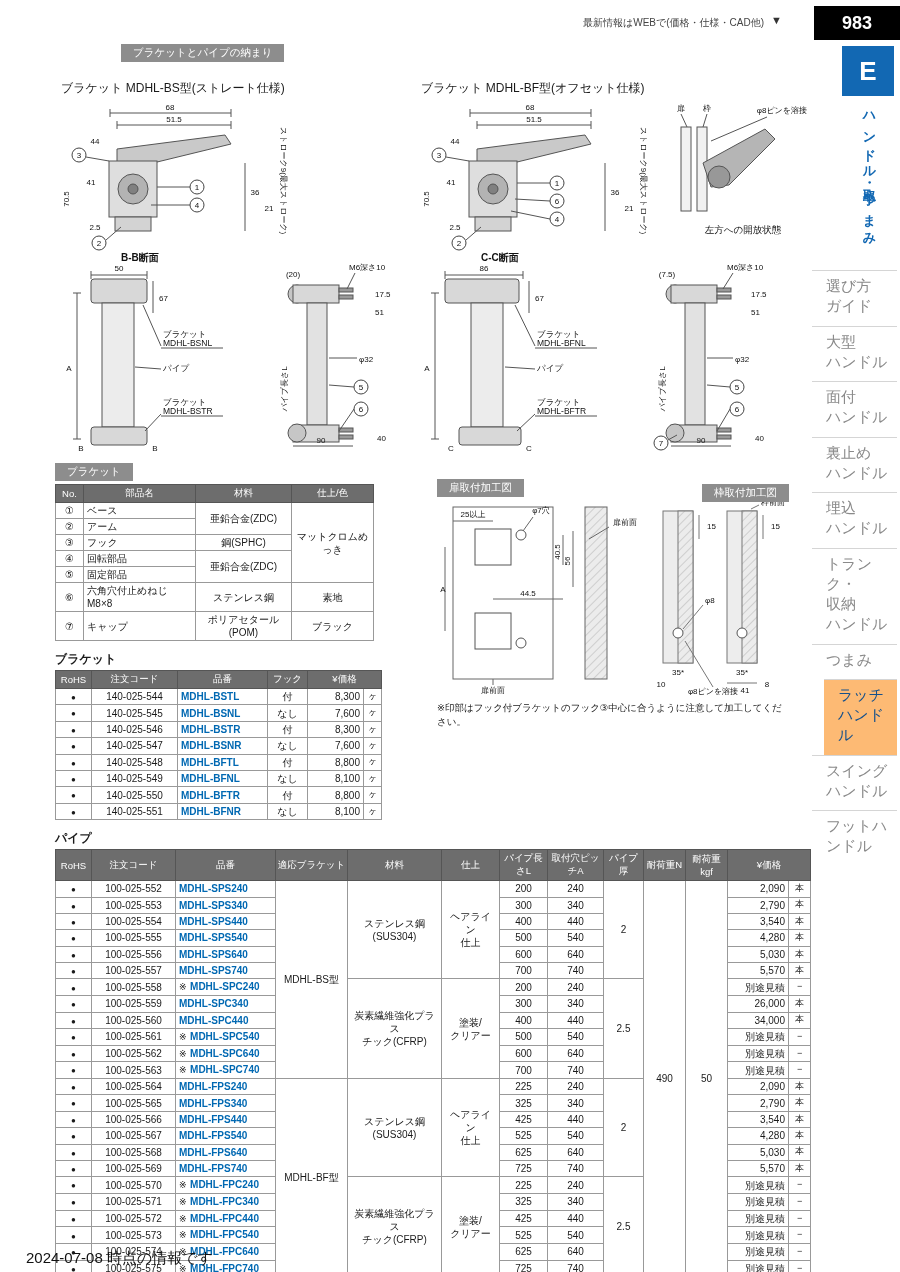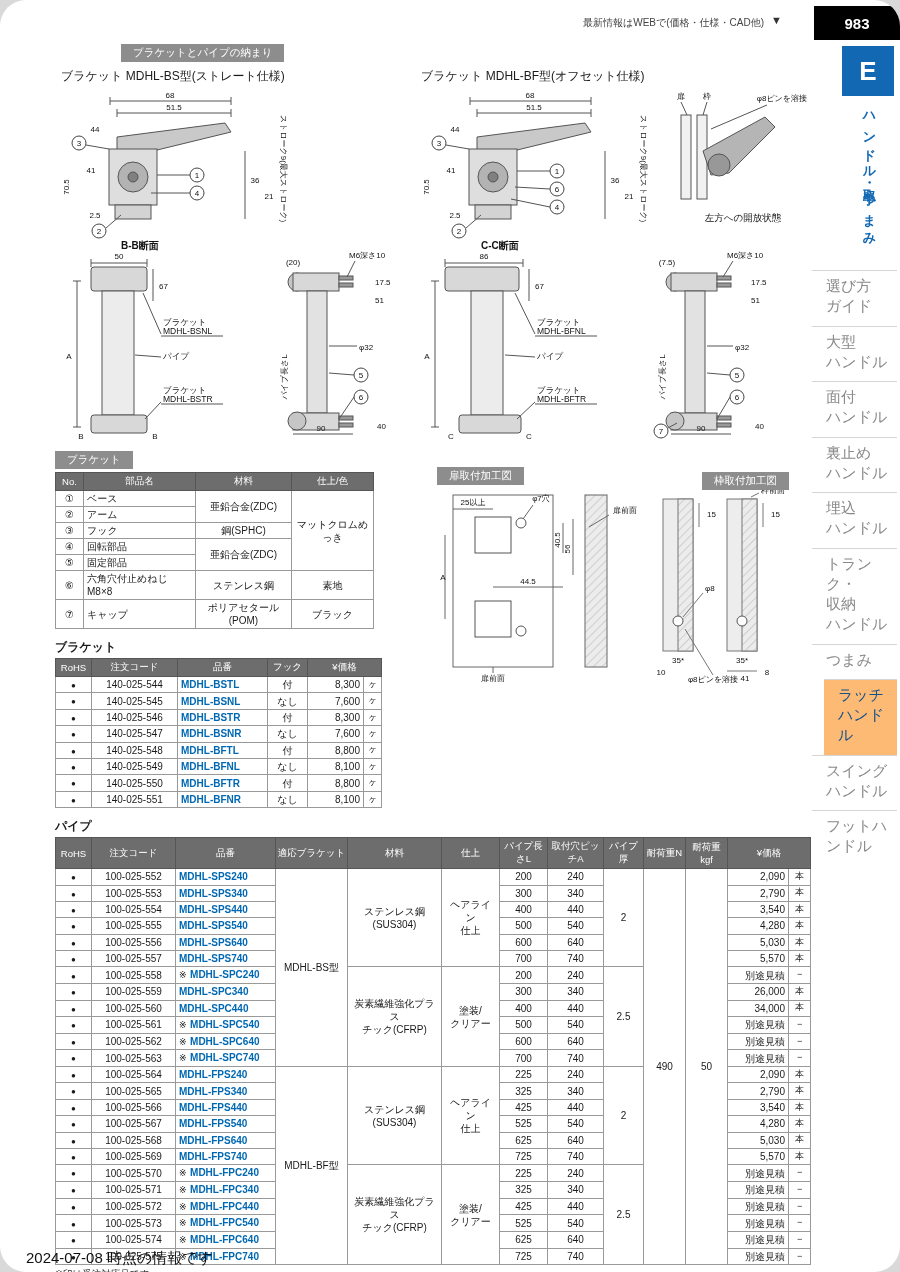--- a/index.html
+++ b/index.html
@@ -1,42 +1,42 @@
 <!DOCTYPE html>
 <html><head>
 <meta charset="utf-8">
 <style>
   * { margin:0; padding:0; box-sizing:border-box; }
   body { background:#d9d9d9; }
   .page { position:relative; width:900px; height:1272px; background:#fff;
-          font-family:"Liberation Sans","DejaVu Sans",sans-serif; color:#1a1a1a; overflow:hidden;border-radius:26px; }
+          font-family:"Liberation Sans","DejaVu Sans",sans-serif; color:#1a1a1a; overflow:hidden; }
 
   
   .web-note { position:absolute; top:16px; right:136px; font-size:10px; color:#444; }
   .web-arrow { position:absolute; top:14px; right:118px; font-size:11px; color:#333; }
   .page-num { position:absolute; top:6px; right:0; width:86px; height:34px; background:#000; color:#fff;
-              font-weight:bold; font-size:15px; display:flex; align-items:center; justify-content:center; }
+              font-weight:bold; font-size:18px; display:flex; align-items:center; justify-content:center; }
 
   
   .sidebar { position:absolute; top:46px; right:0; width:88px; }
   .e-box { width:52px; height:50px; background:#1268b3; color:#fff; font-size:26px; font-weight:bold;
            display:flex; align-items:center; justify-content:center; margin:0 6px 0 auto; }
   .tab-title { writing-mode:vertical-rl; color:#1268b3; font-weight:bold; font-size:13px;
                letter-spacing:3px; height:150px; margin:8px 22px 0 auto; }
   .nav { margin-top:16px; }
   .nav-item { white-space:pre-line; font-size:15px; color:#8a8a8a; line-height:1.35;
               padding:7px 4px 7px 14px; border-top:1px solid #d5d5d5; margin-right:3px; cursor:pointer;font-family:Liberation Mono, monospace; }
   .nav-item.active { background:#fdba74; color:#14508c;margin-left:12px; }
 
   
   .main { position:absolute; left:55px; top:42px; width:756px; }
   .badge { display:inline-block; background:#8d8d8d; color:#fff; font-size:10.5px; padding:2px 12px; }
   .main-badge { margin-left:66px; }
   .drawings { display:flex; margin-top:6px; }
-  .drawing { position:relative; }
+  .drawing { position:relative;margin-top:12px; }
   .drawing-title { font-size:12px; margin:0 0 2px 6px; }
   svg text { font-family:inherit; fill:#111; }
   .dim { font-size:8px; }
   .lbl { font-size:8.5px; }
   .sec { font-size:10px; font-weight:bold; }
   .cap { font-size:9.5px; }
   .balloon-t { font-size:8px; }
 
   
   table { border-collapse:collapse; table-layout:fixed; }
@@ -563,20 +563,21 @@
           <text class="dim" x="268" y="108" text-anchor="start">φ8</text>
           <text class="dim" x="241" y="180" text-anchor="middle">35*</text>
           <text class="dim" x="305" y="180" text-anchor="middle">35*</text>
           <text class="dim" x="224" y="192" text-anchor="middle">10</text>
           <text class="dim" x="330" y="192" text-anchor="middle">8</text>
           <text class="dim" x="308" y="198" text-anchor="middle">41</text>
           <text class="dim" x="348" y="10" text-anchor="end">枠前面</text>
           <text class="dim" x="276" y="199" text-anchor="middle">φ8ピンを溶接</text>
         </svg>
 
+        <p class="note">※印部はフック付ブラケットのフック③中心に合うように注意して加工してください。</p>
       </div>
     </div>
 
     
     <div class="tbl-label">パイプ</div>
     <table style="width:755px;">
       <colgroup>
         <col style="width:36px">
           <col style="width:84px">
           <col style="width:100px">

